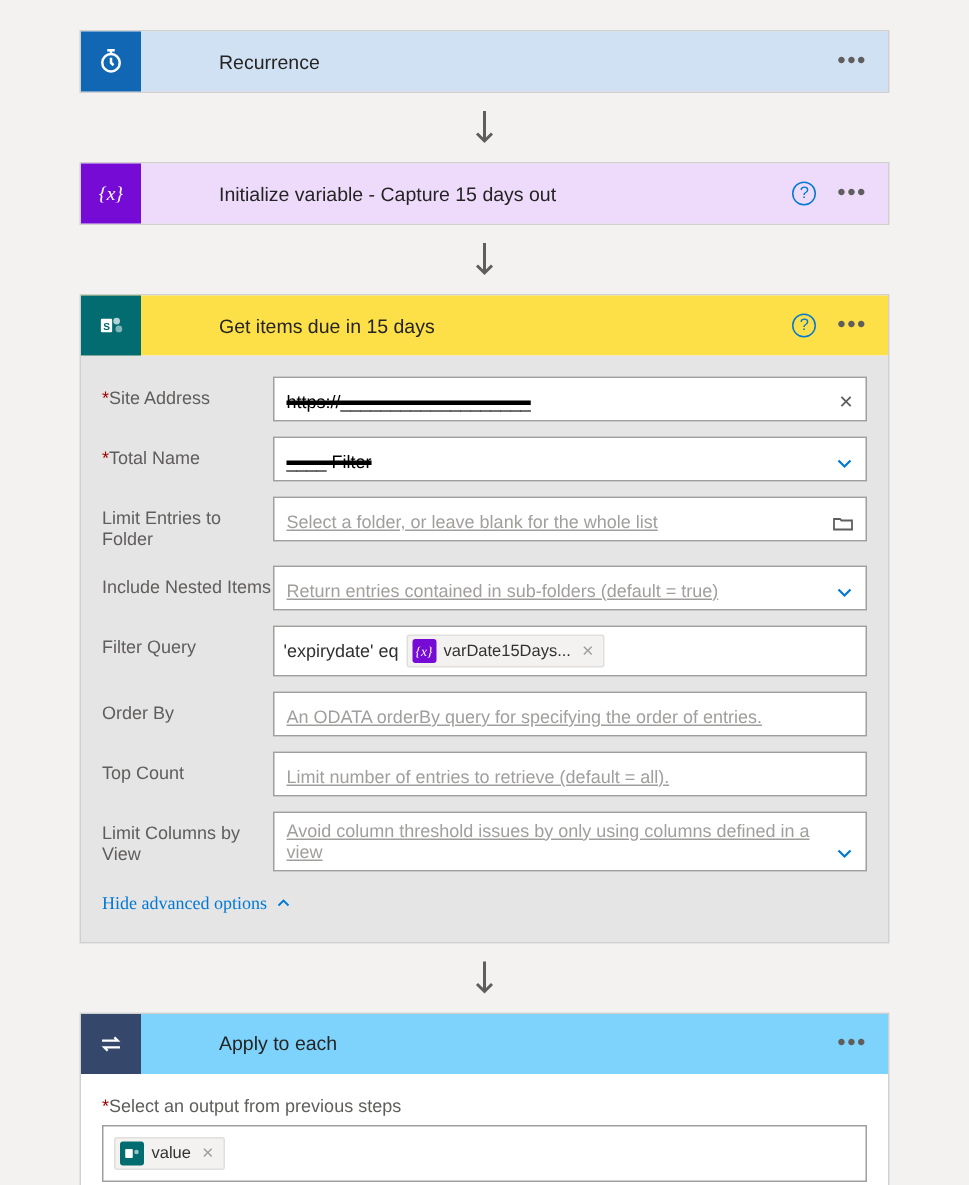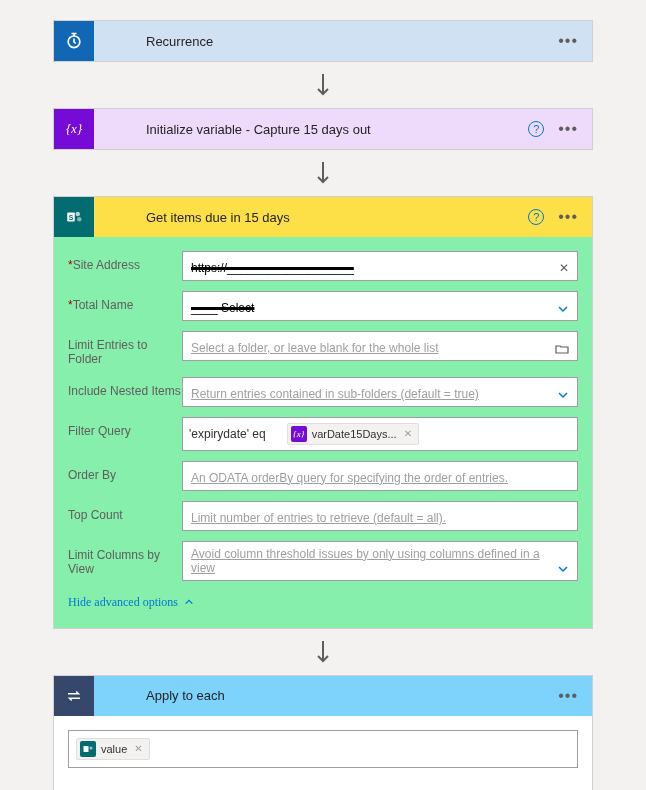--- a/index.html
+++ b/index.html
@@ -46,21 +46,21 @@
       border: 1.5px solid #0078d4; color: #0078d4;
       font-size: 11px; display: flex; align-items: center; justify-content: center;
     }
     .more-icon { color: #605e5c; font-size: 16px; letter-spacing: 1px; line-height: 1; }
     .arrow-down {
       display: flex; justify-content: center; padding: 10px 0;
       color: #605e5c;
     }
     .card-body {
       padding: 14px 14px 18px 14px;
-      background: #86efac;
+      background: #e5e5e5;
     }
     .form-row {
       display: flex;
       align-items: flex-start;
       margin-bottom: 10px;
     }
     .form-label {
       width: 114px;
       flex-shrink: 0;
       font-size: 12px;
@@ -127,21 +127,21 @@
       padding: 6px;
       margin-bottom: 18px;
     }
     svg { display: block; }
     .obscured {
       text-decoration: line-through;
       text-decoration-thickness: 3px;
       text-decoration-color: #000;
       color: #000;
     }
-    .filter-token-row { display: flex; align-items: center; flex-wrap: wrap; gap: 20px; }
+    .filter-token-row { display: flex; align-items: center; flex-wrap: wrap; gap: 4px; }
   </style>
 </head>
 <body>
 
 <div class="flow">
 
   <div class="card">
     <div class="card-header header-blue">
       <div class="icon-box icon-blue">
         <svg width="20" height="20" viewBox="0 0 24 24" fill="none" stroke="#fff" stroke-width="2">
@@ -203,21 +203,21 @@
         <div class="form-label"><span class="req">*</span><span>Site Address</span></div>
         <div class="form-input">
           <span class="obscured">https://___________________</span>
           <span class="right-icon">✕</span>
         </div>
       </div>
 
       <div class="form-row">
         <div class="form-label"><span class="req">*</span><span>Total Name</span></div>
         <div class="form-input">
-          <span class="obscured">____ Select</span>
+          <span class="obscured">____ Filter</span>
           <span class="right-icon blue">
               <svg width="12" height="12" viewBox="0 0 12 12" fill="none" stroke="#0078d4" stroke-width="1.5">
                 <path d="M2 4l4 4 4-4"></path>
               </svg>
             </span>
         </div>
       </div>
 
       <div class="form-row">
         <div class="form-label">Limit Entries to Folder</div>
@@ -305,20 +305,21 @@
         <svg width="18" height="18" viewBox="0 0 24 24" fill="none" stroke="#fff" stroke-width="2">
             <path d="M4 9h14l-3-3M20 15H6l3 3"></path>
           </svg>
       </div>
       <div class="card-title">Apply to each</div>
       <div class="card-actions">
         <span class="more-icon">•••</span>
       </div>
     </div>
     <div class="apply-body">
+      <div class="section-label"><span class="req2">*</span><span>Select an output from previous steps</span></div>
       <div class="output-box">
         <span class="token">
           <span class="token-icon teal">
             <svg width="12" height="12" viewBox="0 0 24 24" fill="#fff">
                 <rect x="3" y="6" width="10" height="12" rx="1"></rect>
                 <circle cx="18" cy="10" r="3" opacity=".6"></circle>
               </svg>
           </span>
           <span>value</span>
           <span class="token-close">✕</span>

